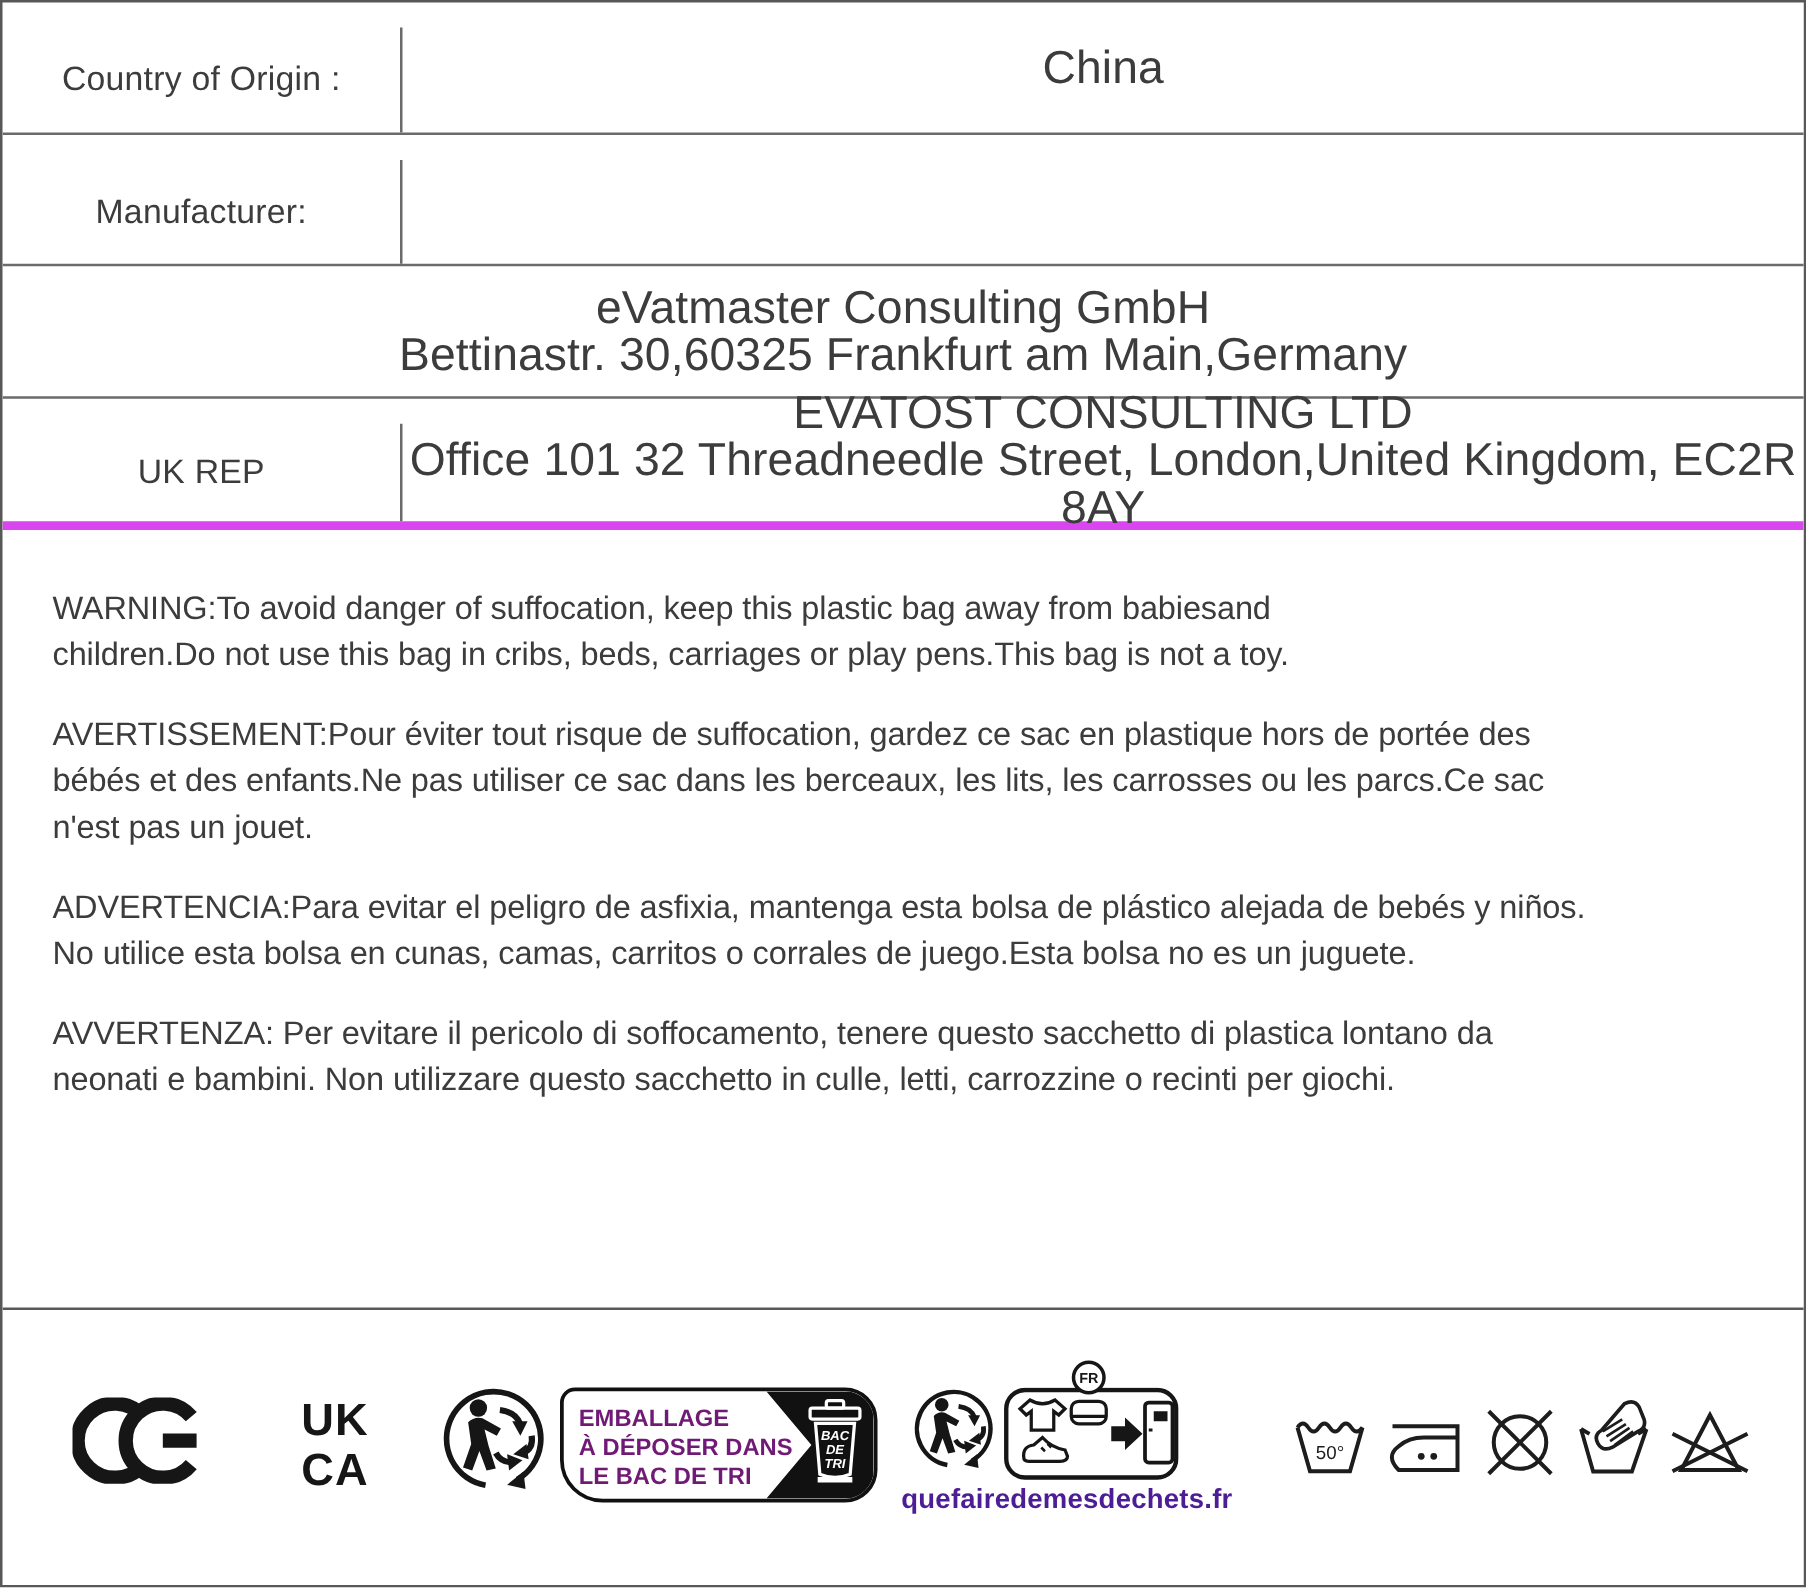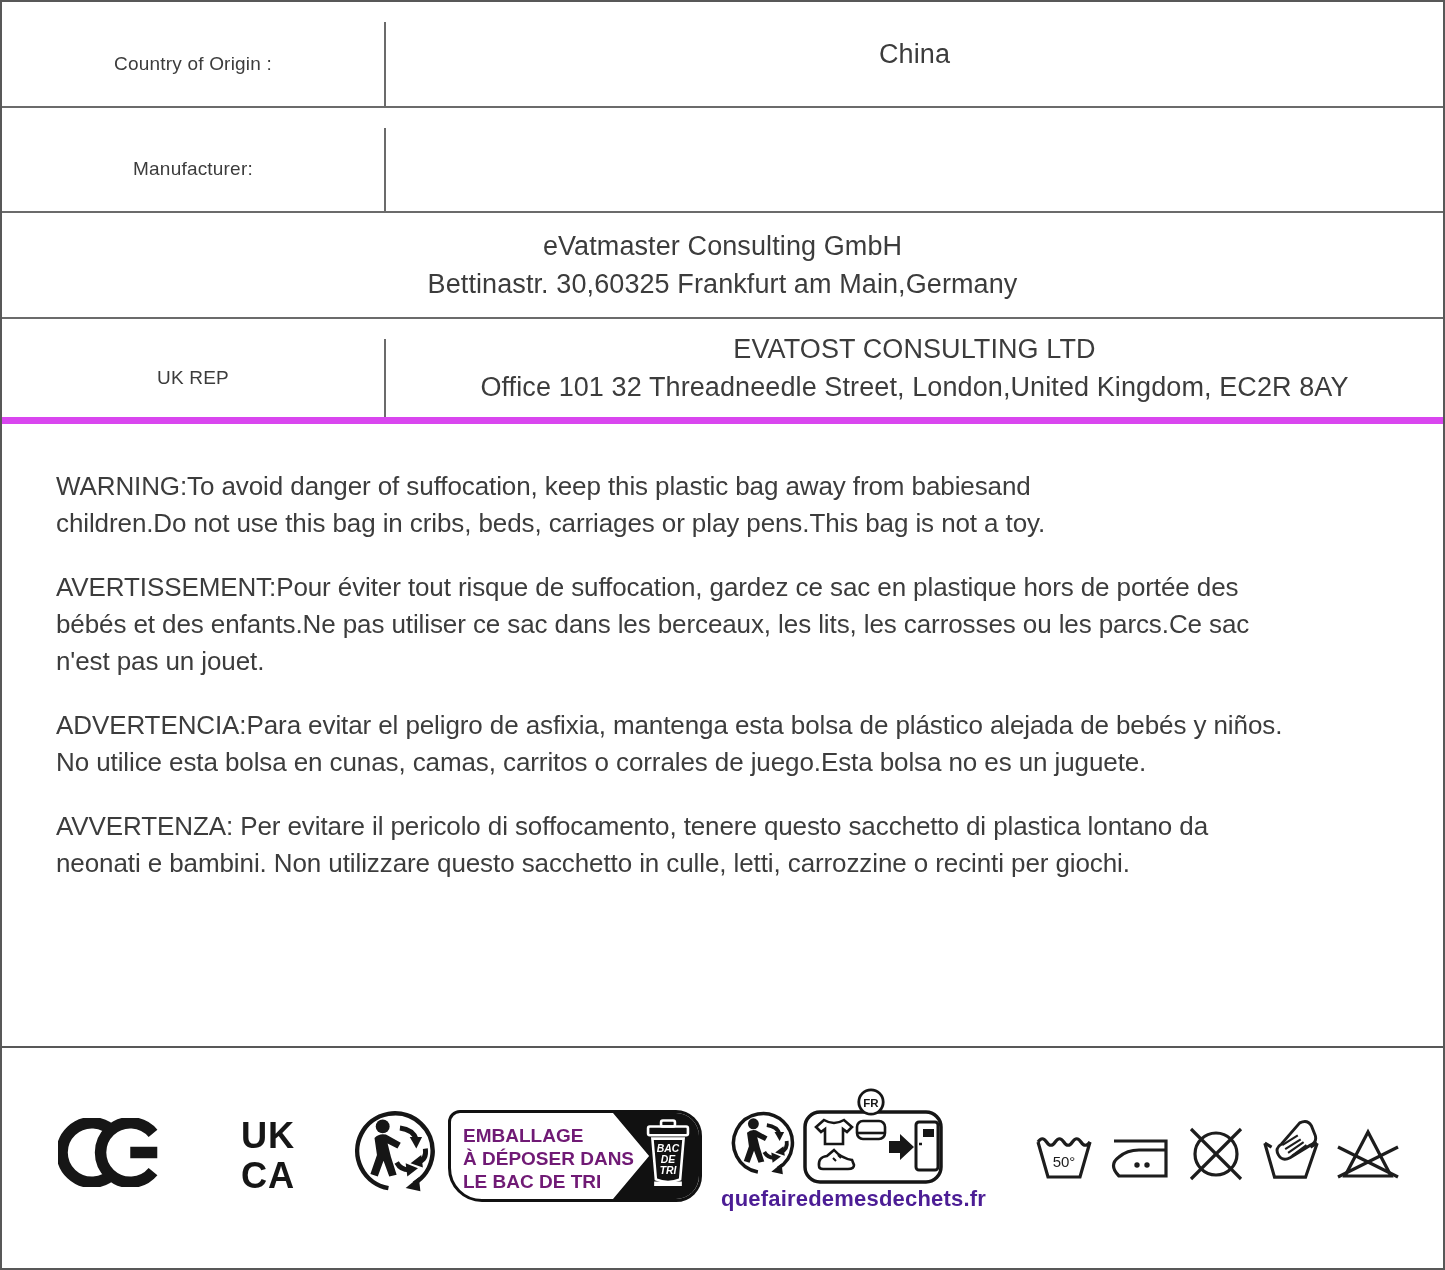--- a/index.html
+++ b/index.html
@@ -13,33 +13,33 @@
     color:#3c3c3c;
     overflow:hidden;
   }
   
   .info-table{width:100%;}
   .trow{
     display:flex;height:105.5px;box-sizing:border-box;
     border-bottom:2px solid #6b6b6b;
   }
   .tlabel{
-    width:384px;box-sizing:border-box;border-right:2px solid #6b6b6b;
+    width:320px;box-sizing:border-box;border-right:2px solid #6b6b6b;
     display:flex;align-items:center;justify-content:center;
-    font-size:19px;letter-spacing:.2px;margin-top:20px;
+    font-size:27px;letter-spacing:.2px;margin-top:20px;
   }
   .tvalue{
     flex:1;display:flex;align-items:center;justify-content:center;
-    text-align:center;font-size:27px;line-height:38px;
+    text-align:center;font-size:37px;line-height:38px;
     white-space:pre-line;letter-spacing:.1px;
   }
   
   .warnings{
     box-sizing:border-box;height:624px;
-    padding:44px 50px 0 54px;
+    padding:44px 50px 0 40px;
     border-bottom:2px solid #585858;
   }
   .warnings p{
     margin:0 0 27px 0;
     font-size:26px;line-height:37px;letter-spacing:-.1px;
     white-space:pre-line;color:#3c3c3c;
   }
   
   .marks{position:relative;height:220px;}
   .abs{position:absolute;}

